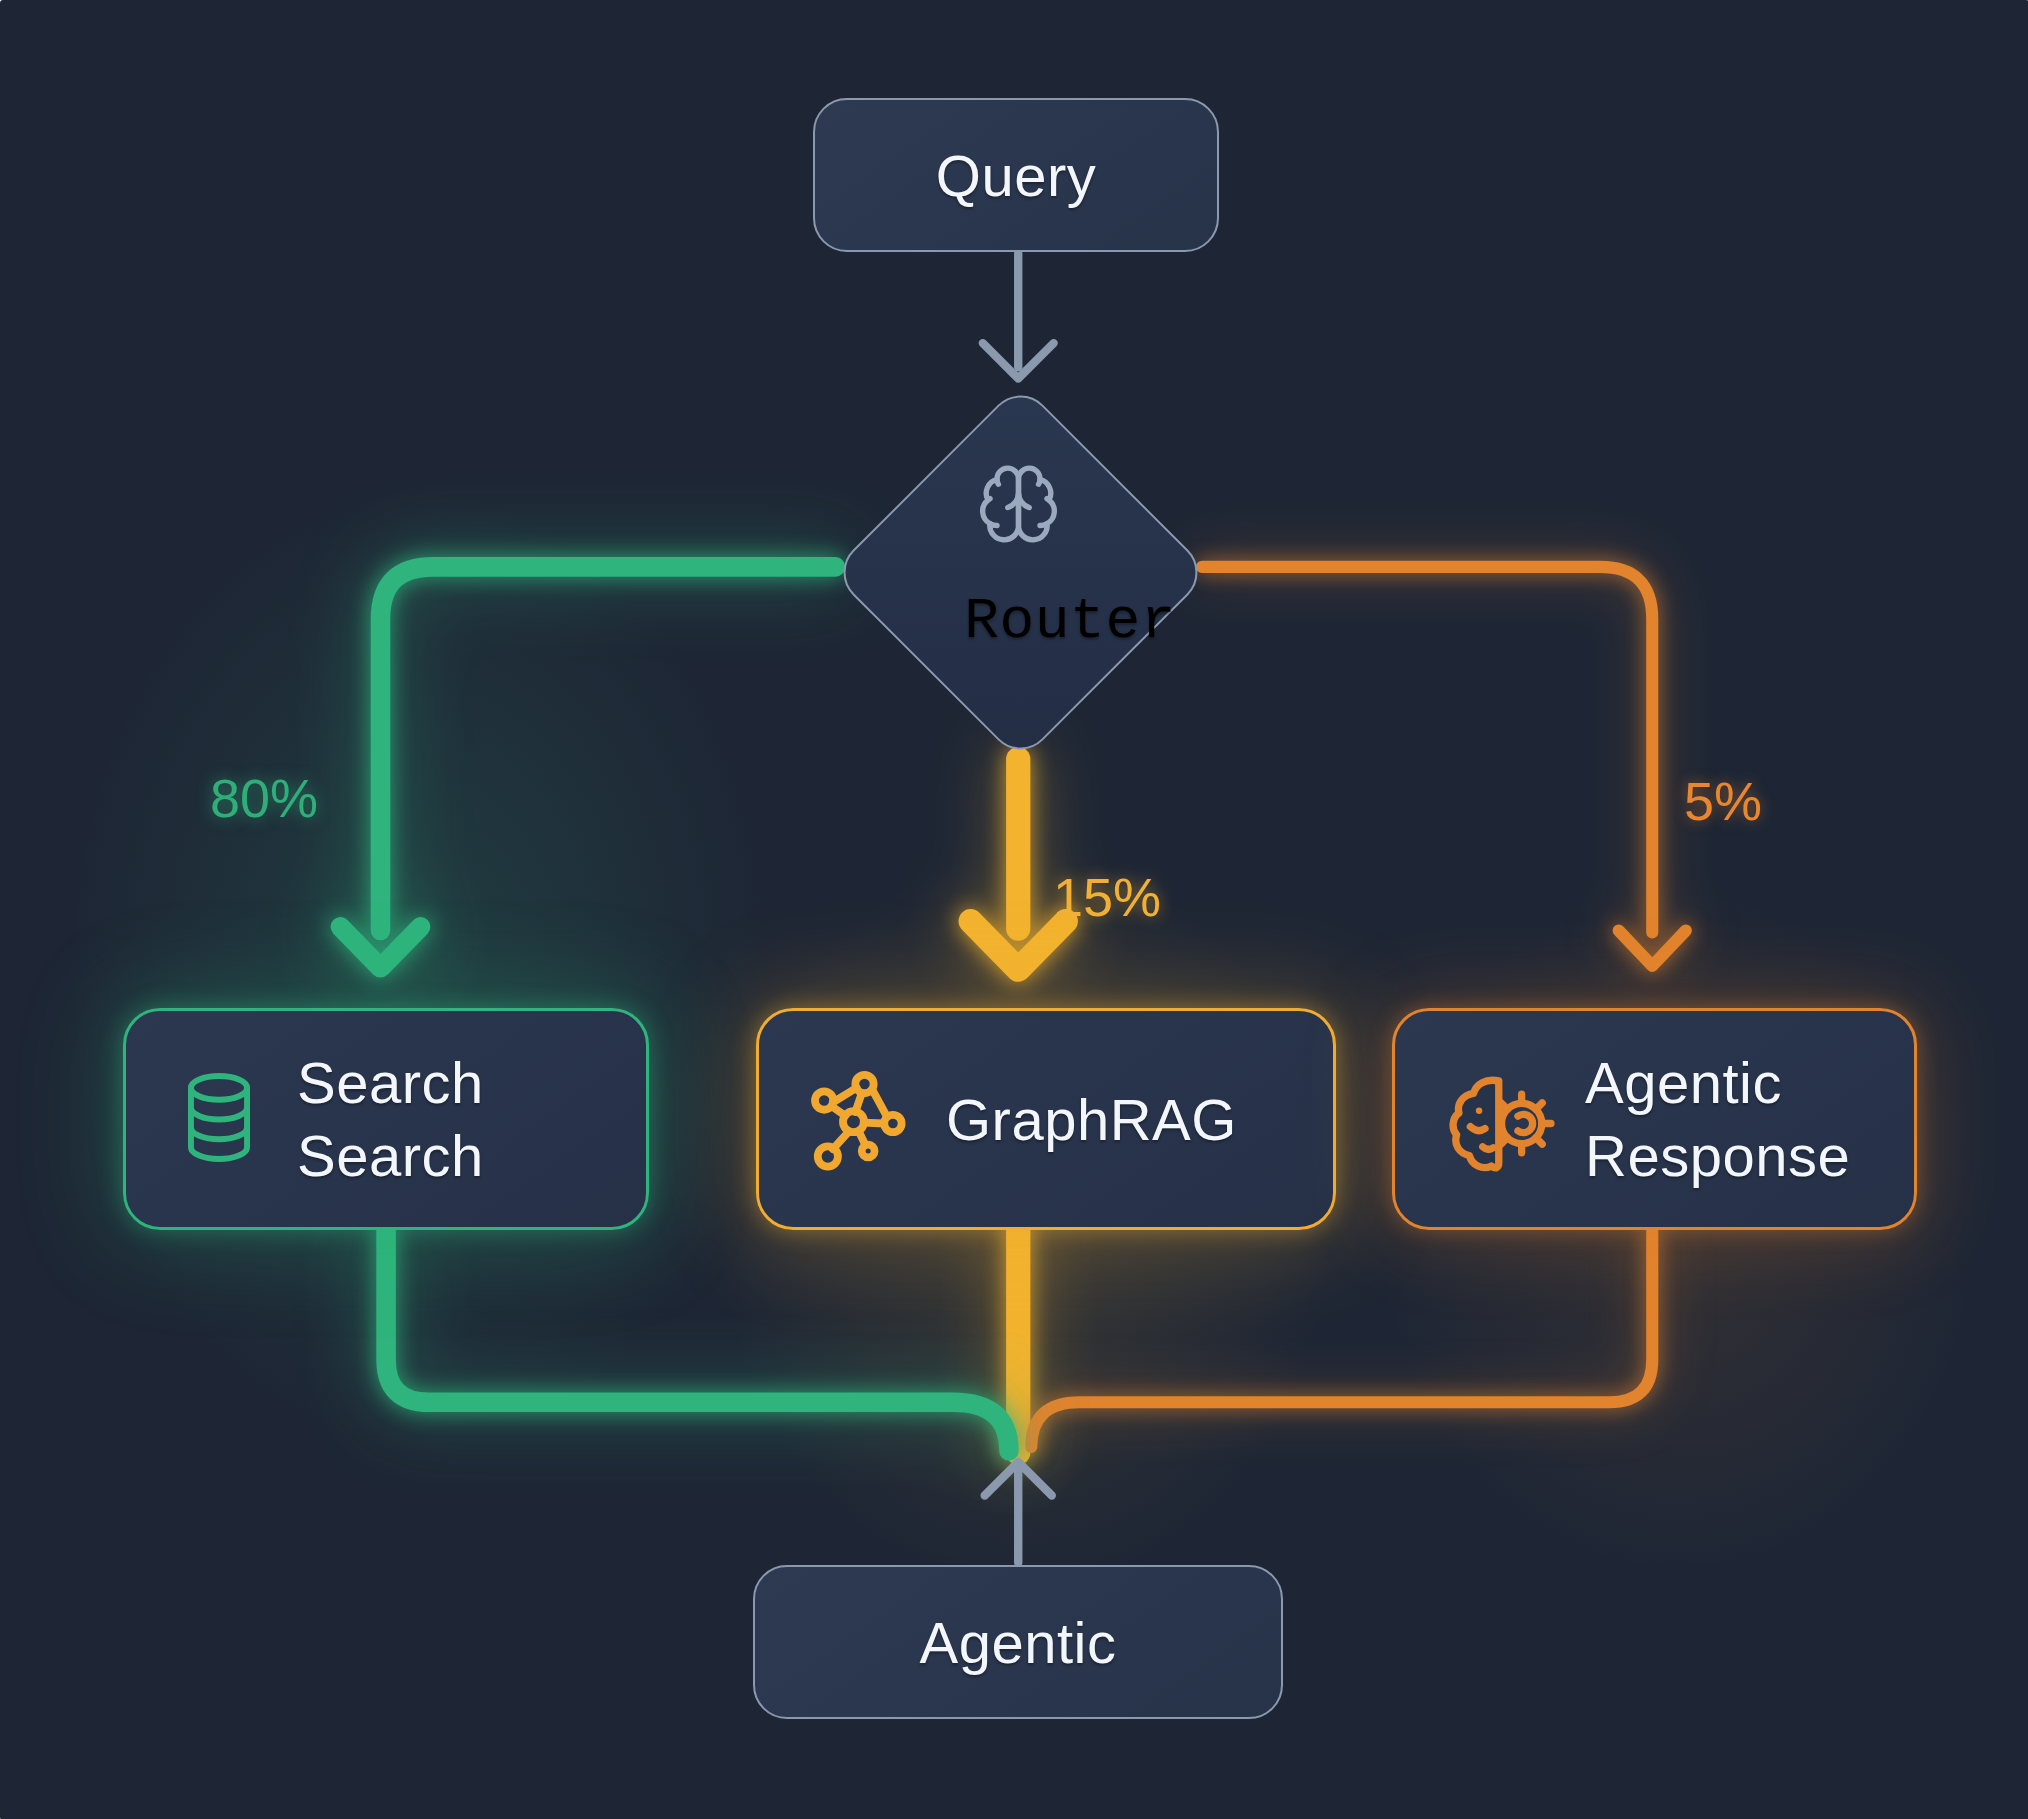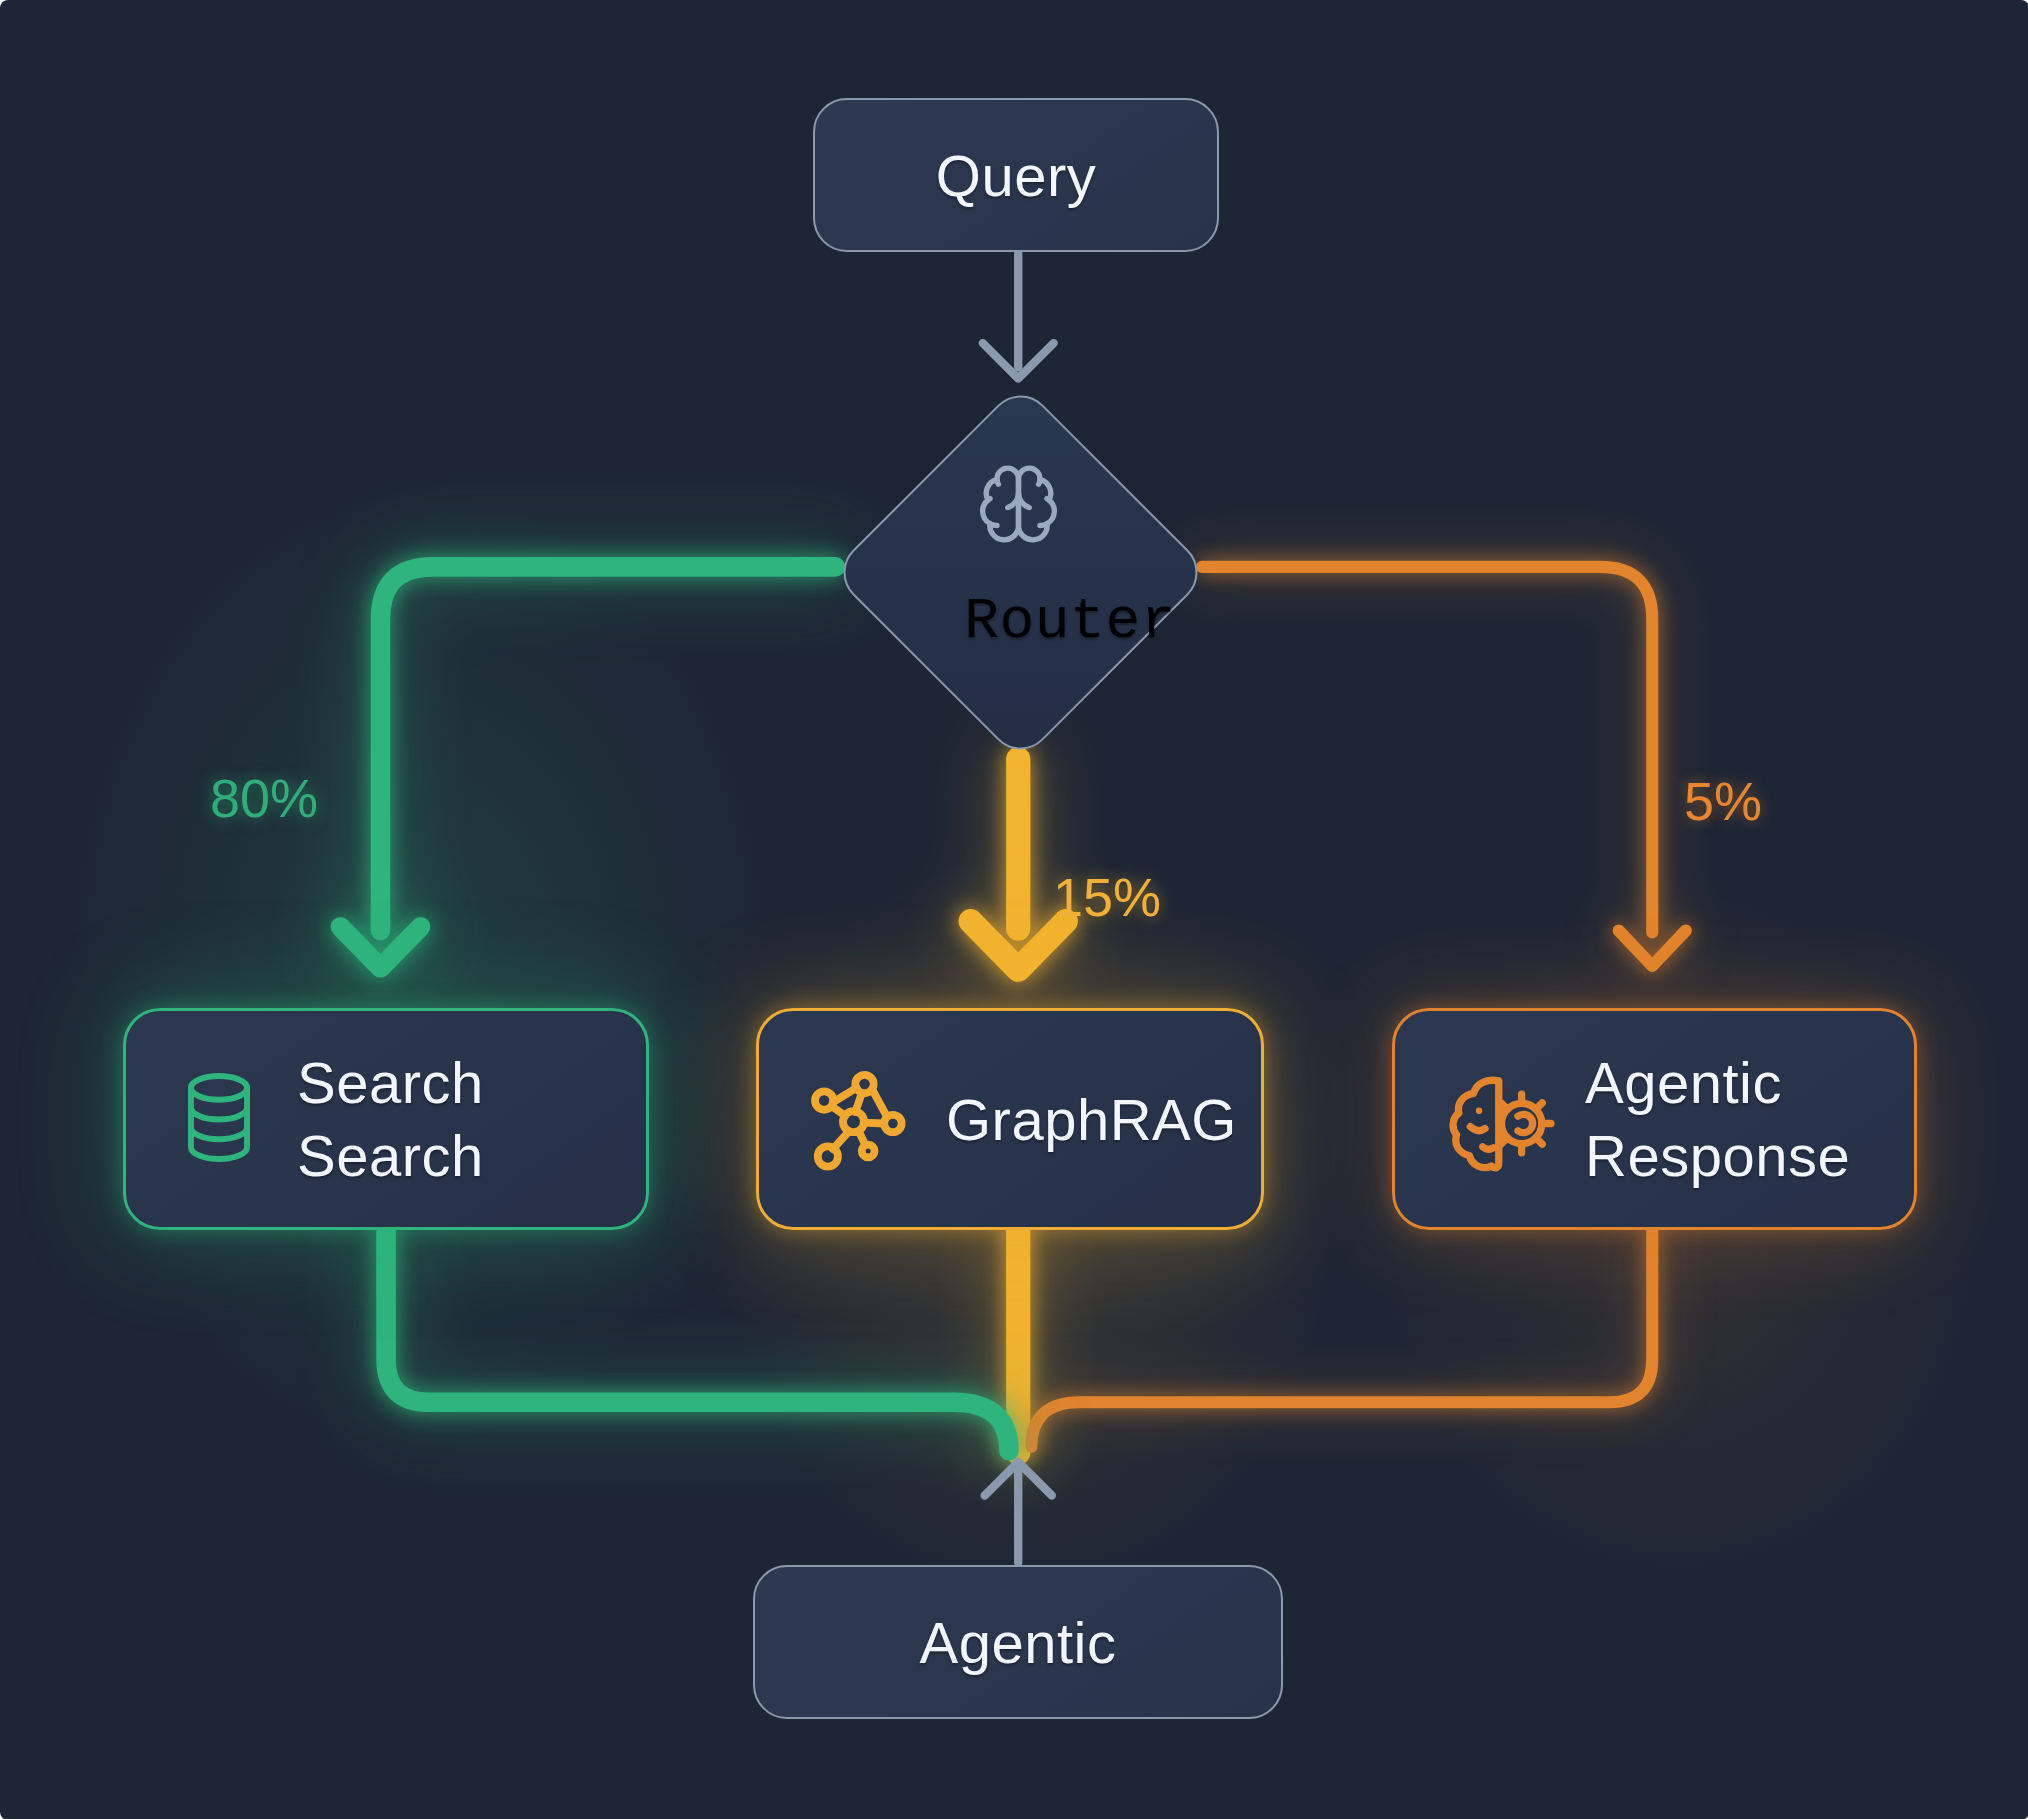--- a/index.html
+++ b/index.html
@@ -1,18 +1,18 @@
 <!DOCTYPE html>
 <html style="font-size:15px"><head>
 <meta charset="utf-8">
 <style>
   html,body { margin:0; padding:0; background:#ffffff; }
   .page { position:relative; width:2029px; height:1820px; background:#ffffff;
           font-family:"Liberation Sans", sans-serif; overflow:hidden; }
-  .canvas { position:absolute; inset:0; background:#1e2635; border-radius:8px; }
+  .canvas { position:absolute; inset:0; background:#1e2635; border-radius:3px; }
 
   
   .haze { position:absolute; pointer-events:none; }
   .haze-green  { left:37px;  top:447px; width:764px; height:1044px;
     background:radial-gradient(ellipse at center, rgba(46,180,124,.16), transparent 65%); }
   .haze-amber  { left:690px; top:820px; width:671px; height:802px;
     background:radial-gradient(ellipse at center, rgba(241,177,53,.13), transparent 65%); }
   .haze-orange { left:1352px; top:858px; width:653px; height:746px;
     background:radial-gradient(ellipse at center, rgba(226,131,45,.11), transparent 65%); }
 
@@ -35,21 +35,21 @@
 
   #diamond { position:absolute; left:886px; top:438px; width:265px; height:265px;
              transform:rotate(45deg); border:2.8px solid #8a99ae; border-radius:32px;
              background:linear-gradient(135deg,#2a3750,#232e45); }
   #router-icon  { position:absolute; left:970px; top:461px; width:97px; height:86px; }
   #router-label { position:absolute; left:896px; top:585px; width:280px; text-align:right;font-family:Liberation Mono, monospace; }
 
   #vector-search { left:123px;  top:1008px; width:526px; height:222px; border:3.7px solid #2eb47c;
      padding-left:52px; gap:37px;
      box-shadow:0 0 24px rgba(46,180,124,.45), 0 0 89px 18.6px rgba(46,180,124,.22); }
-  #graphrag { left:756px; top:1008px; width:508px; height:222px; border:3.7px solid #f0ac33;
+  #graphrag { left:756px; top:1008px; width:580px; height:222px; border:3.7px solid #f0ac33;
      padding-left:45px; gap:32px;
      box-shadow:0 0 24px rgba(240,172,51,.45), 0 0 89px 18.6px rgba(240,172,51,.22); }
   #agentic  { left:1392px; top:1008px; width:525px; height:222px; border:3.7px solid #e2832d;
      padding-left:47px; gap:24px;
      box-shadow:0 0 22.4px rgba(226,131,45,.4), 0 0 79px 15px rgba(226,131,45,.2); }
 
   .pct { position:absolute; transform:translate(-50%,-50%); font-size:54px; font-weight:400;margin-top:20px; }
   #pct-80 { left:264px;  top:778px; color:#2fae79; text-shadow:0 0 15px rgba(46,180,124,.6); }
   #pct-15 { left:1107px; top:877px; color:#f1b136; text-shadow:0 0 15px rgba(243,179,46,.6); }
   #pct-5  { left:1723px; top:781px; color:#e8872f; text-shadow:0 0 13px rgba(226,131,45,.55); }

